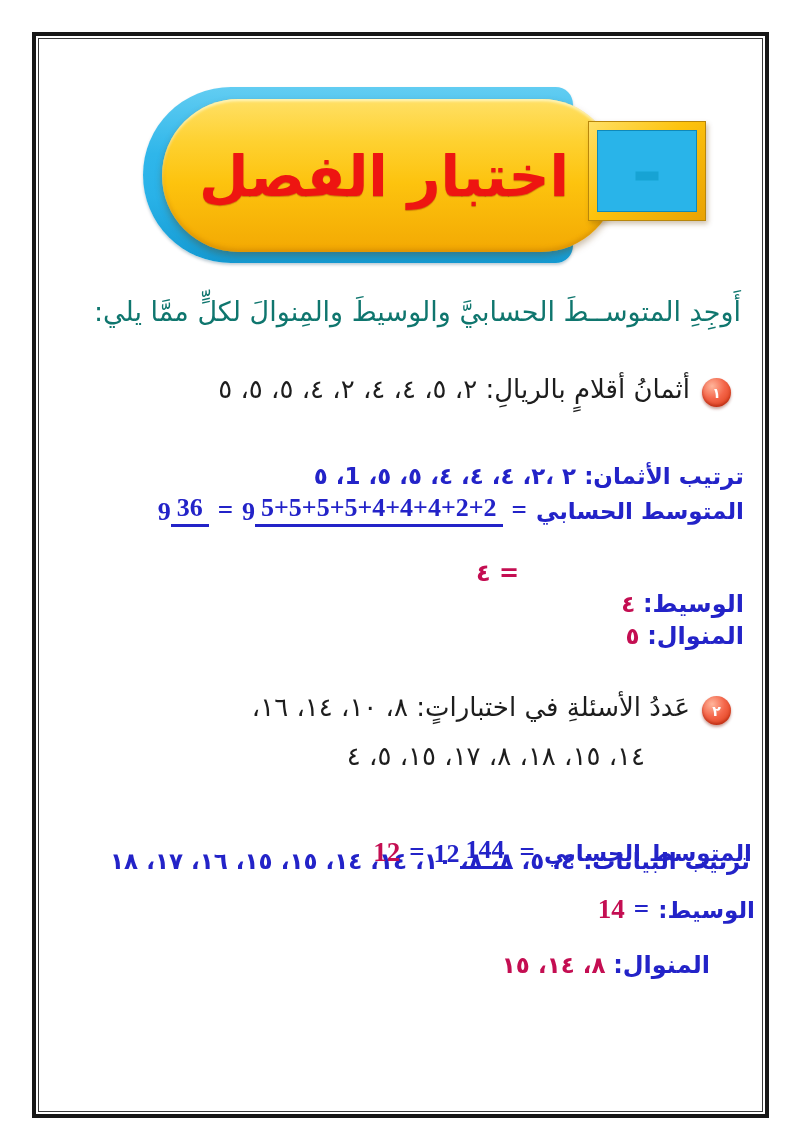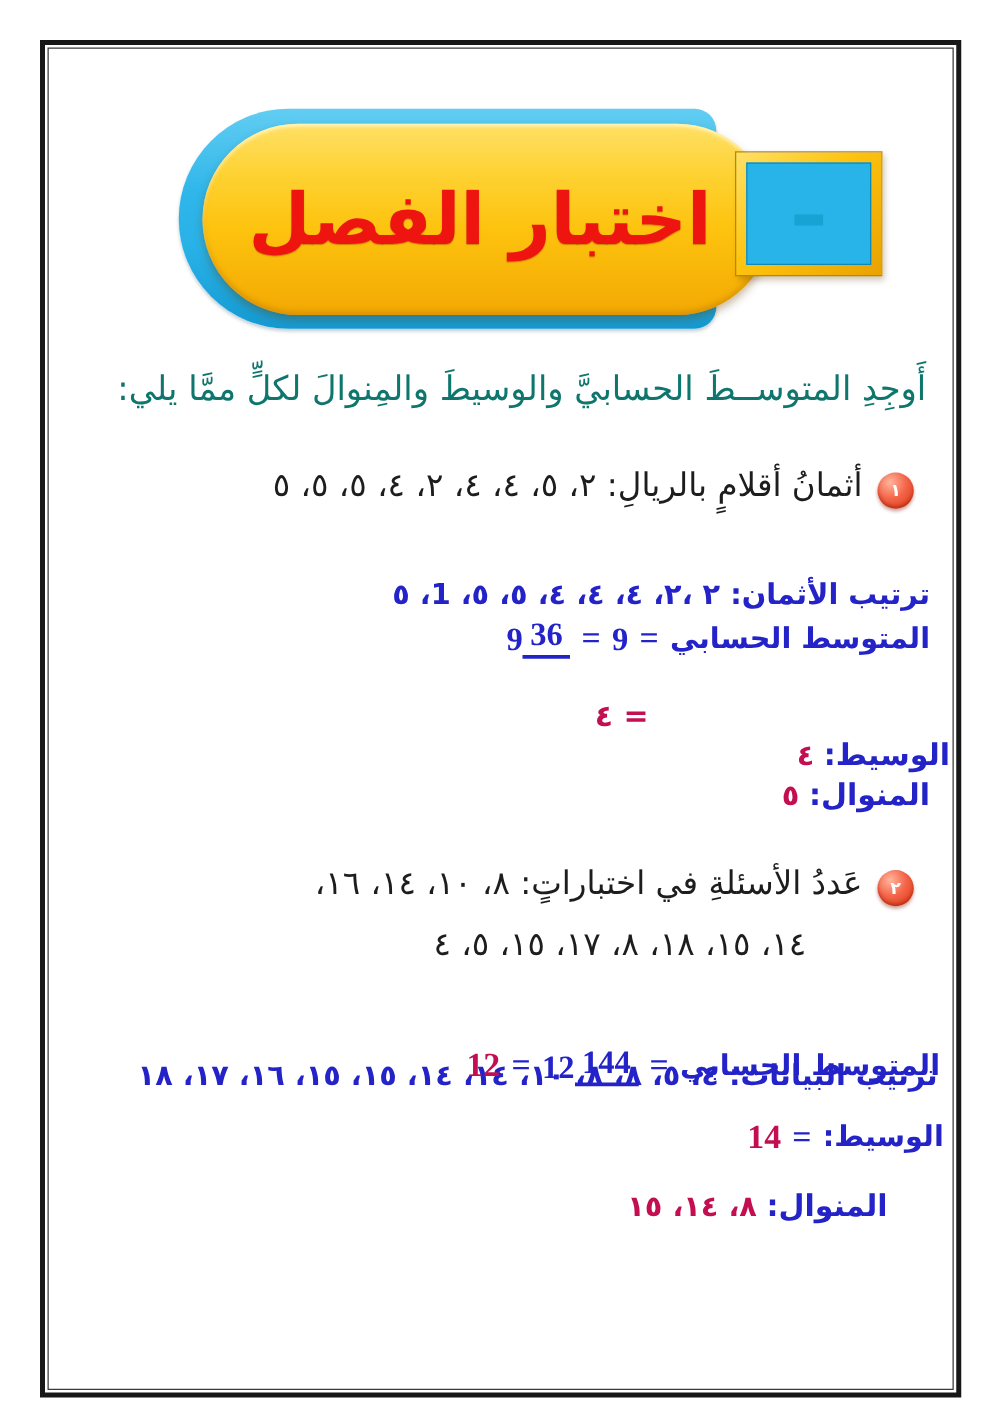--- a/index.html
+++ b/index.html
@@ -81,32 +81,33 @@
   <span class="badge">١</span>
   <span class="black-text">أثمانُ أقلامٍ بالريالِ: ٢، ٥، ٤، ٤، ٢، ٤، ٥، ٥، ٥</span>
 </div>
 
 <div class="line blue-bold sorted" style="top:463px;right:56px;">ترتيب الأثمان: ٢ ،٢، ٤، ٤، ٤، ٥، ٥، 1، ٥</div>
 
 <div class="line eq-row" style="top:494px;right:56px;">
   <span class="eq-label">المتوسط الحسابي</span>
   <span class="eq-sign">=</span>
   <span class="frac">
+    <span class="num" dir="ltr">5+5+5+5+4+4+4+2+2</span>
     <span class="den" dir="ltr">9</span>
   </span>
   <span class="eq-sign">=</span>
   <span class="frac">
     <span class="num" dir="ltr">36</span>
     <span class="den" dir="ltr">9</span>
   </span>
 </div>
 
 <div class="line crimson" style="top:559px;right:281px;font-size:24px;">= ٤</div>
 
-<div class="line sol-line" style="top:590px;right:40px;margin-left:38px;">
+<div class="line sol-line" style="top:590px;right:56px;margin-left:38px;">
   <span class="blue-bold">الوسيط:</span>
   <span class="crimson value">٤</span>
 </div>
 
 <div class="line sol-line" style="top:622px;right:56px;">
   <span class="blue-bold">المنوال:</span>
   <span class="crimson value">٥</span>
 </div>
 
 <div class="line prob-row" style="top:692px;right:69px;">

